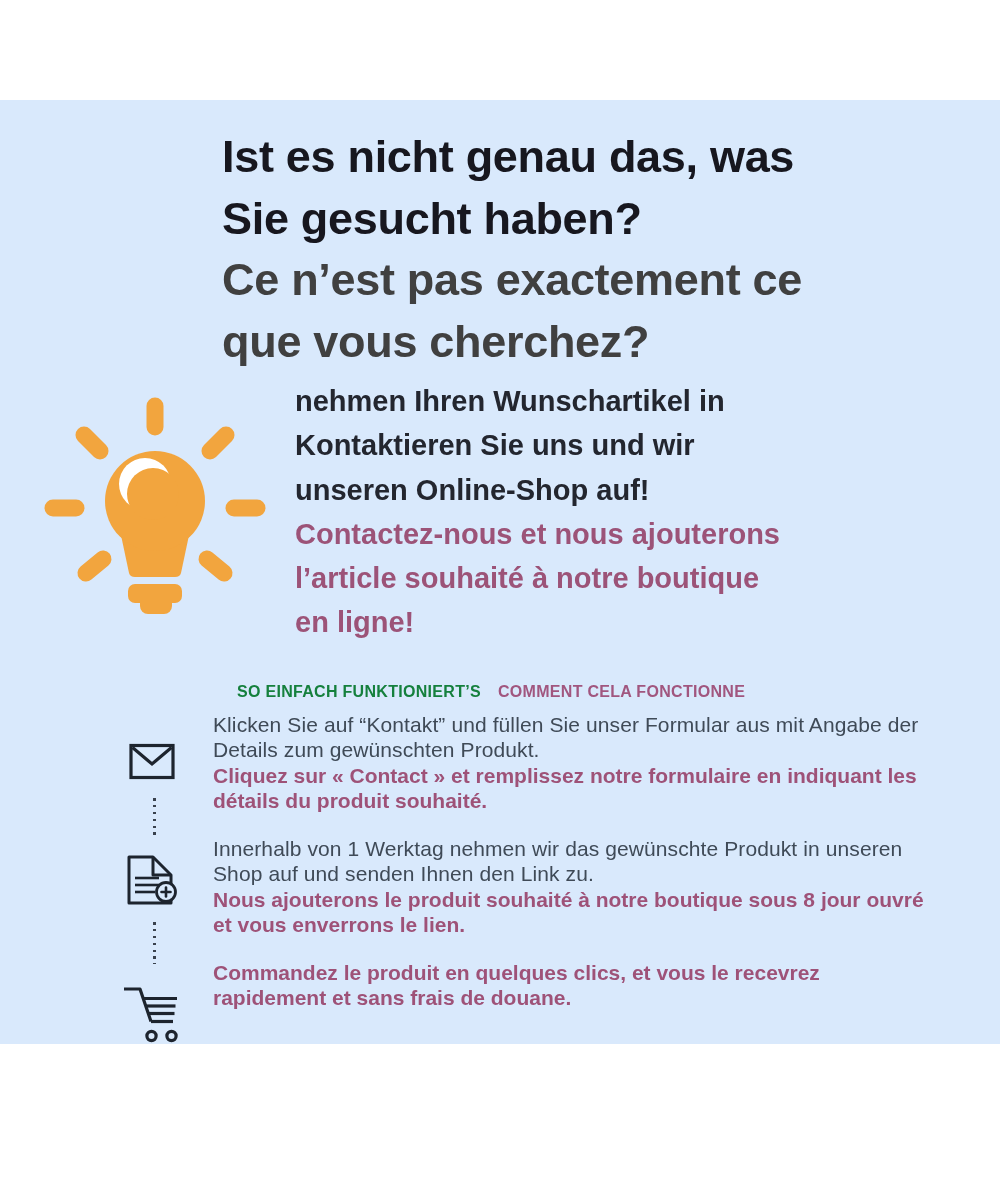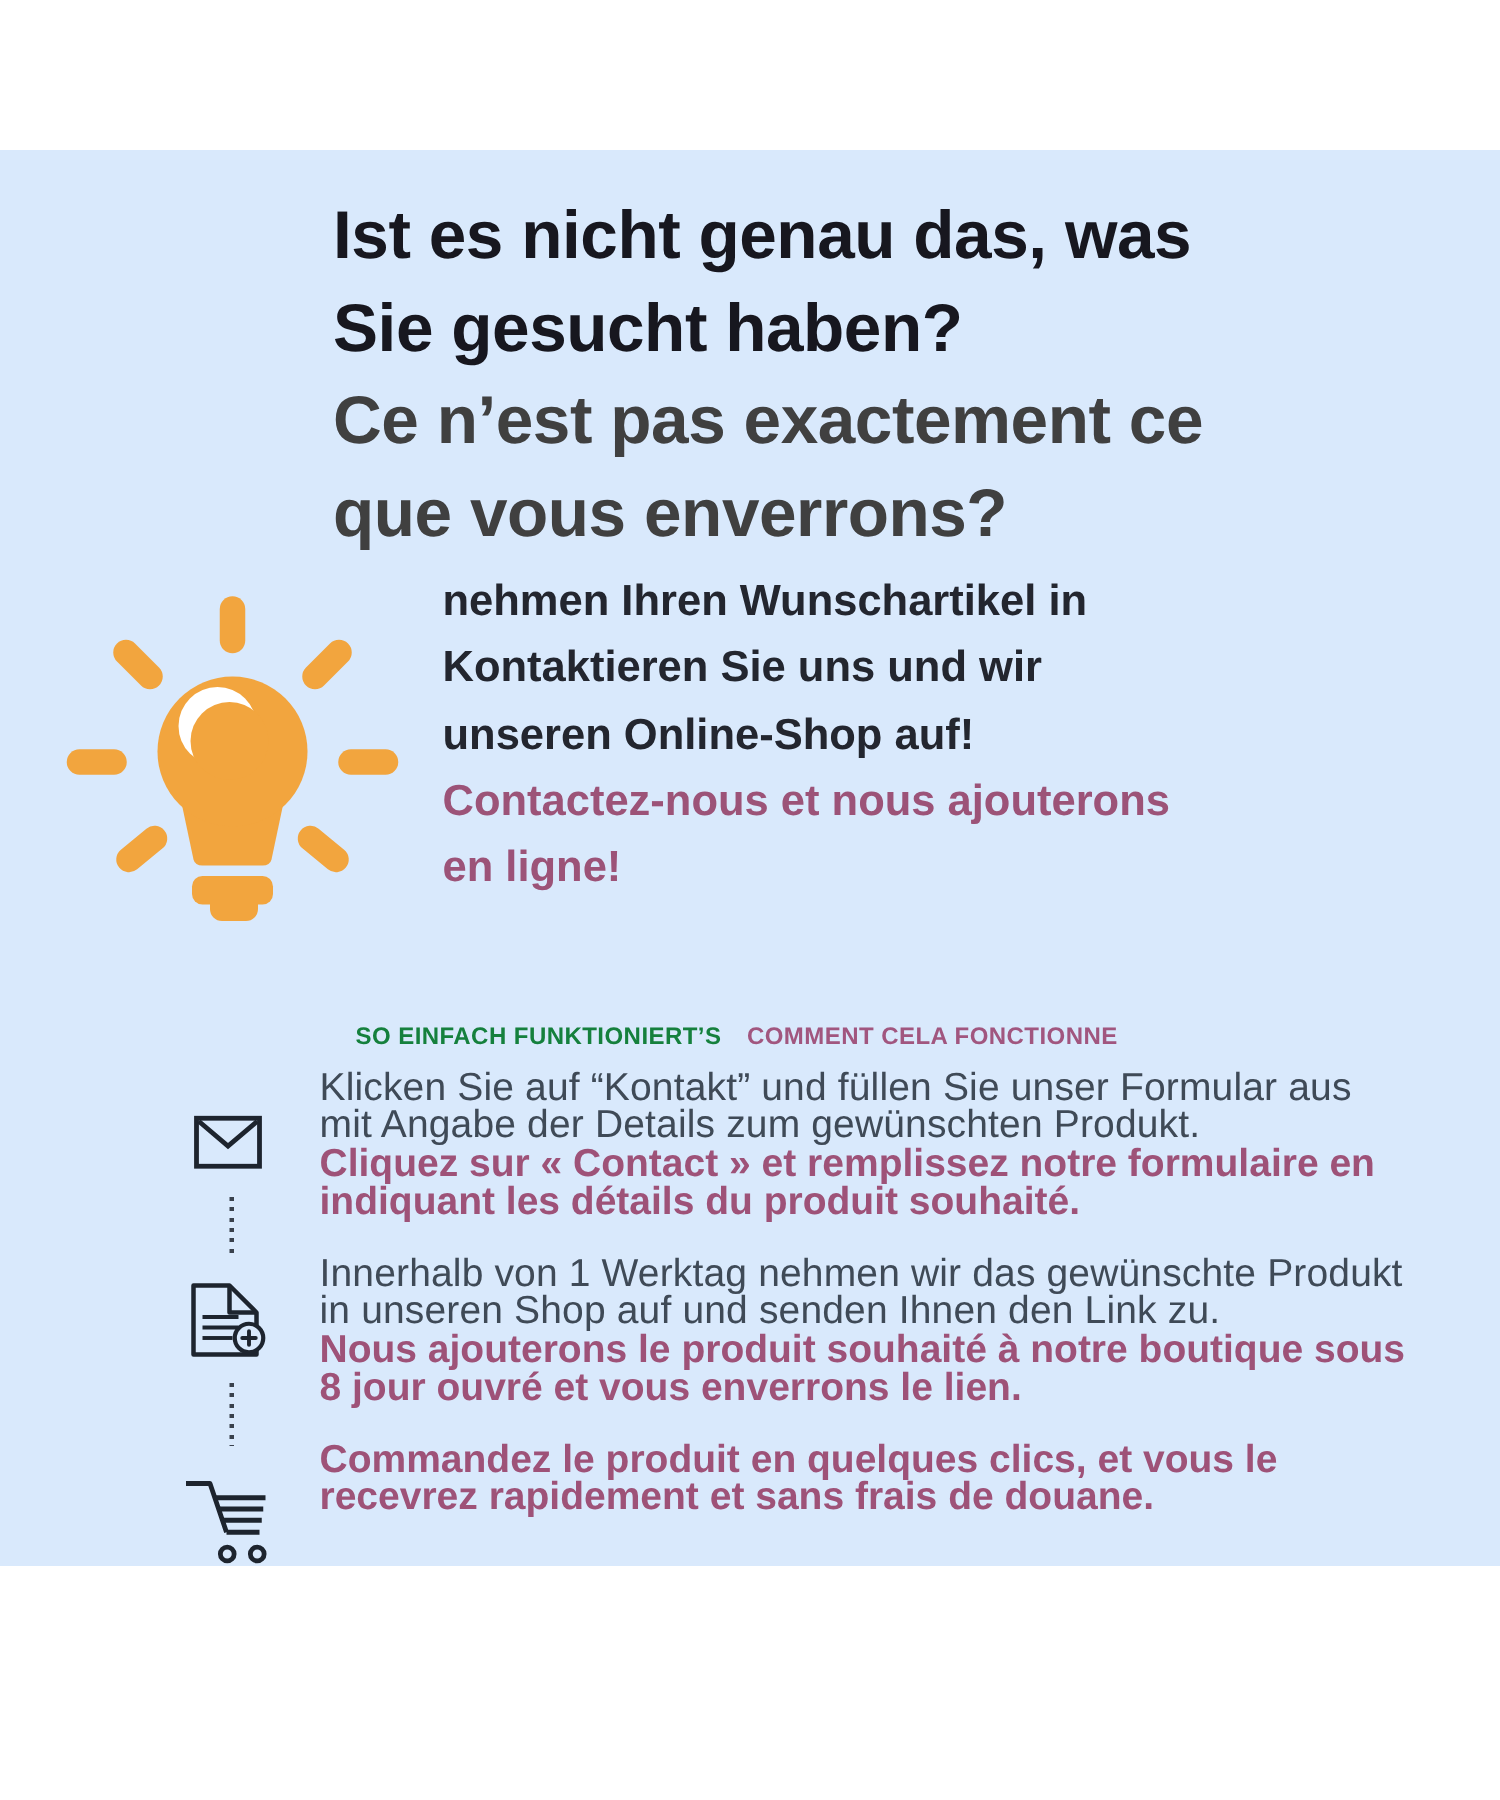--- a/index.html
+++ b/index.html
@@ -22,21 +22,21 @@
   .intro-text .line{font-size:29px;line-height:44.3px;font-weight:600;white-space:nowrap;}
   .intro-de{color:#23262f;}
   .intro-fr{color:#9c5378;}
 
   
   .hiw-label{position:absolute;left:213px;top:683px;font-size:16px;font-weight:700;letter-spacing:0.3px;white-space:nowrap;}
   .hiw-de{color:#15803d;margin-left:24px;}
   .hiw-fr{color:#a1567f;margin-left:17px;margin-top:17px;}
 
   
-  .step{position:absolute;left:213px;width:724px;font-size:26px;line-height:25.4px;}
+  .step{position:absolute;left:213px;width:724px;font-size:21px;line-height:25.4px;}
   .step p{margin:0;}
   .step .de{color:#3f4a57;font-weight:400;letter-spacing:0.1px;}
   .step .fr{color:#9e5278;font-weight:700;}
   .step1{top:712px;}
   .step2{top:836px;}
   .step3{top:960px;}
 
   
   .abs{position:absolute;}
   .bulb{left:40px;top:393px;}
@@ -50,21 +50,21 @@
 </head>
 <body>
 
 <div class="canvas">
   <div class="panel"></div>
 
   <div class="title">
     <div class="line c-dark">Ist es nicht genau das, was</div>
     <div class="line c-dark">Sie gesucht haben?</div>
     <div class="line c-purple">Ce n’est pas exactement ce</div>
-    <div class="line c-purple">que vous enverrons?</div>
+    <div class="line c-purple">que vous cherchez?</div>
   </div>
 
   <svg class="abs bulb" width="230" height="230" viewBox="0 0 230 230">
     <g stroke="#f2a53e" stroke-width="17" stroke-linecap="round">
       <line x1="115" y1="13" x2="115" y2="34"></line>
       <line x1="44" y1="42" x2="60" y2="58"></line>
       <line x1="186" y1="42" x2="170" y2="58"></line>
       <line x1="13" y1="115" x2="36" y2="115"></line>
       <line x1="194" y1="115" x2="217" y2="115"></line>
       <line x1="46" y1="180" x2="63" y2="166"></line>
@@ -76,20 +76,21 @@
     <circle cx="113" cy="101" r="26" fill="#f2a53e"></circle>
     <rect x="88" y="191" width="54" height="19" rx="7" fill="#f2a53e"></rect>
     <path d="M100,206 h32 v7 a8,8 0 0 1 -8,8 h-16 a8,8 0 0 1 -8,-8 z" fill="#f2a53e"></path>
   </svg>
 
   <div class="intro-text">
     <div class="line intro-de">nehmen Ihren Wunschartikel in</div>
     <div class="line intro-de">Kontaktieren Sie uns und wir</div>
     <div class="line intro-de">unseren Online-Shop auf!</div>
     <div class="line intro-fr">Contactez-nous et nous ajouterons</div>
+    <div class="line intro-fr">l’article souhaité à notre boutique</div>
     <div class="line intro-fr">en ligne!</div>
   </div>
 
   <div class="hiw-label">
     <span class="hiw-de">SO EINFACH FUNKTIONIERT’S</span><span class="hiw-fr">COMMENT CELA FONCTIONNE</span>
   </div>
 
   <svg class="abs icon-envelope" width="46" height="37" viewBox="0 0 46 37">
     <rect x="2" y="2.5" width="42" height="32" fill="none" stroke="#1d242e" stroke-width="3.2"></rect>
     <path d="M3.5,4.5 L23,21 L42.5,4.5" fill="none" stroke="#1d242e" stroke-width="3.2"></path>

